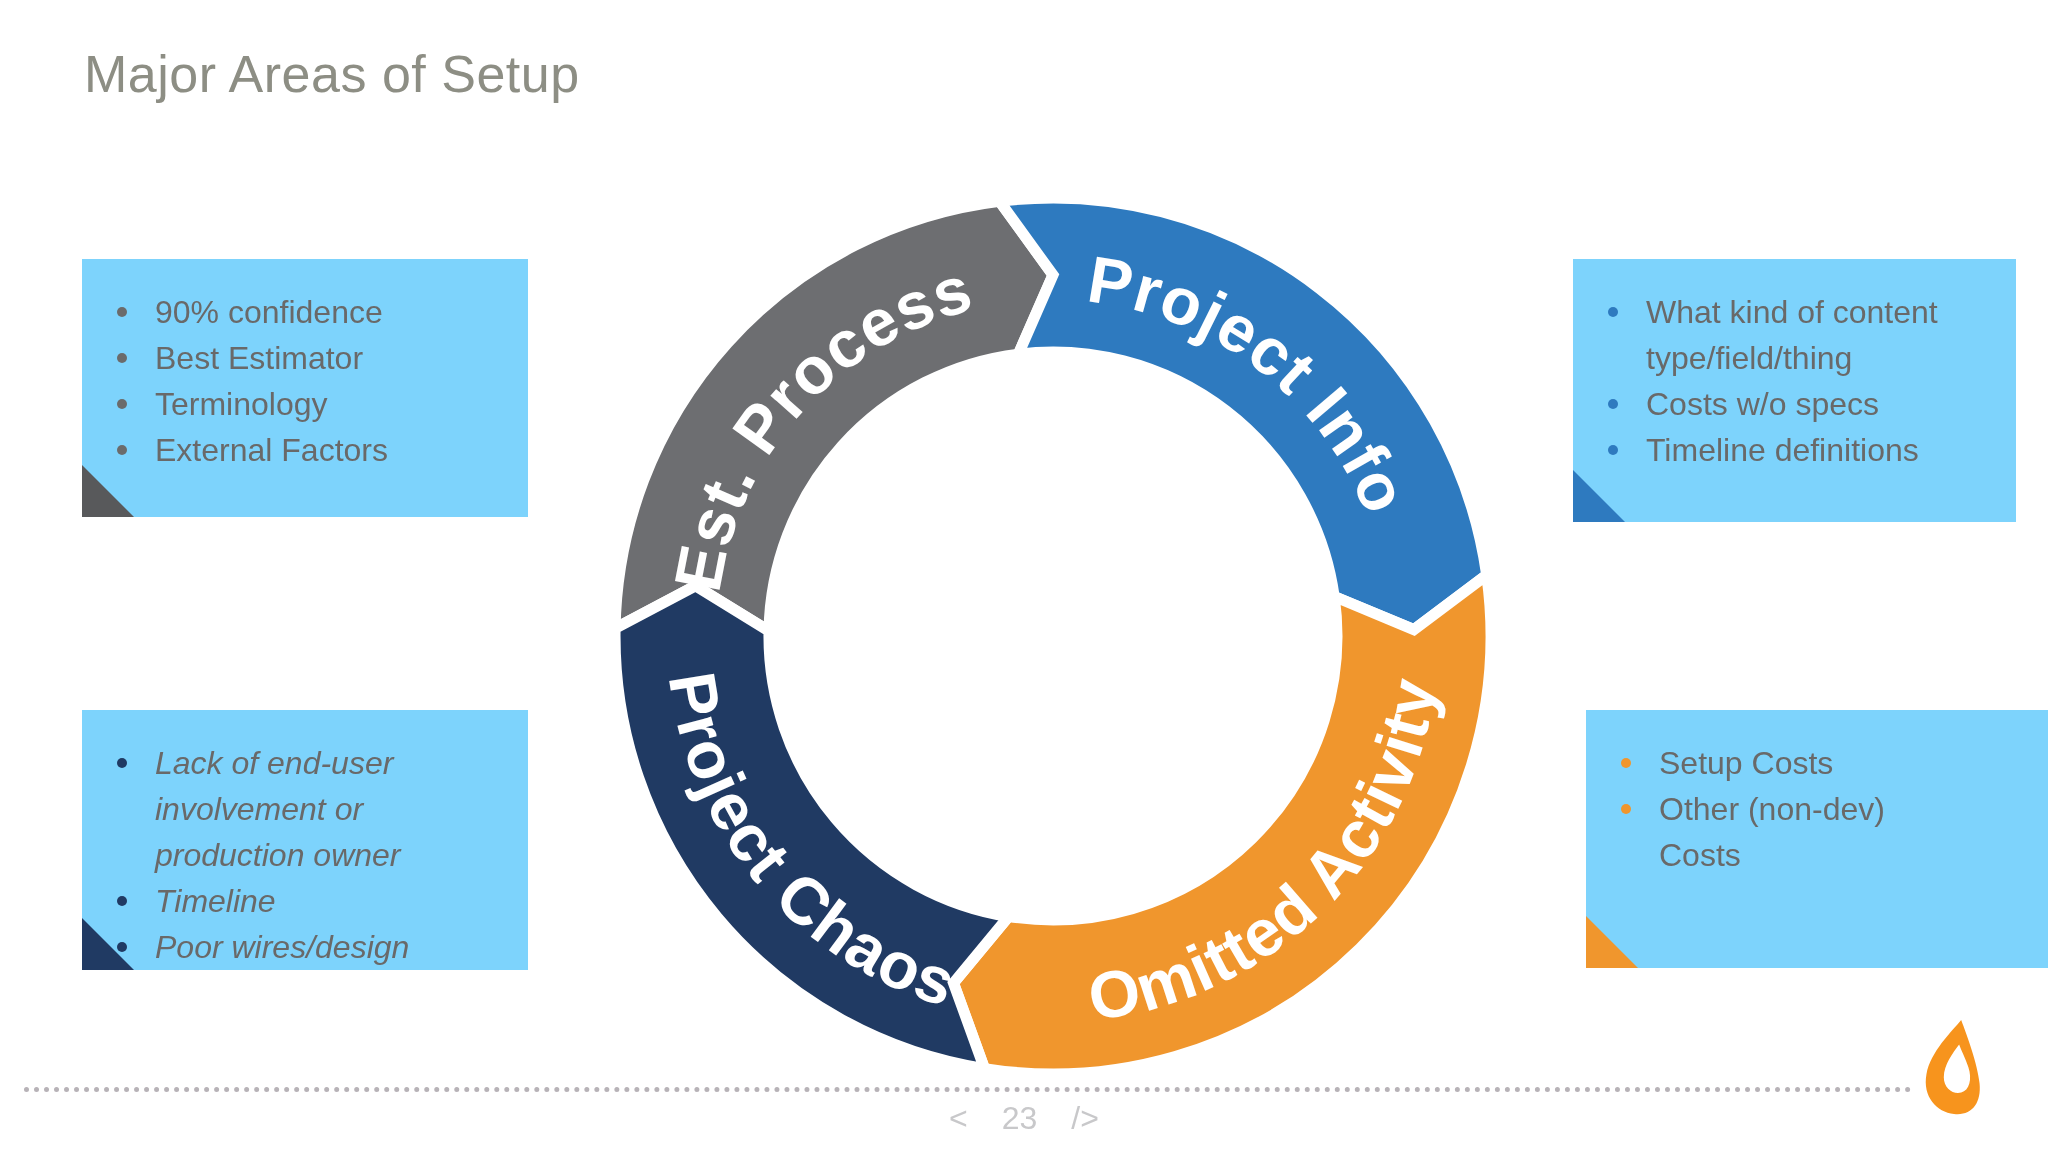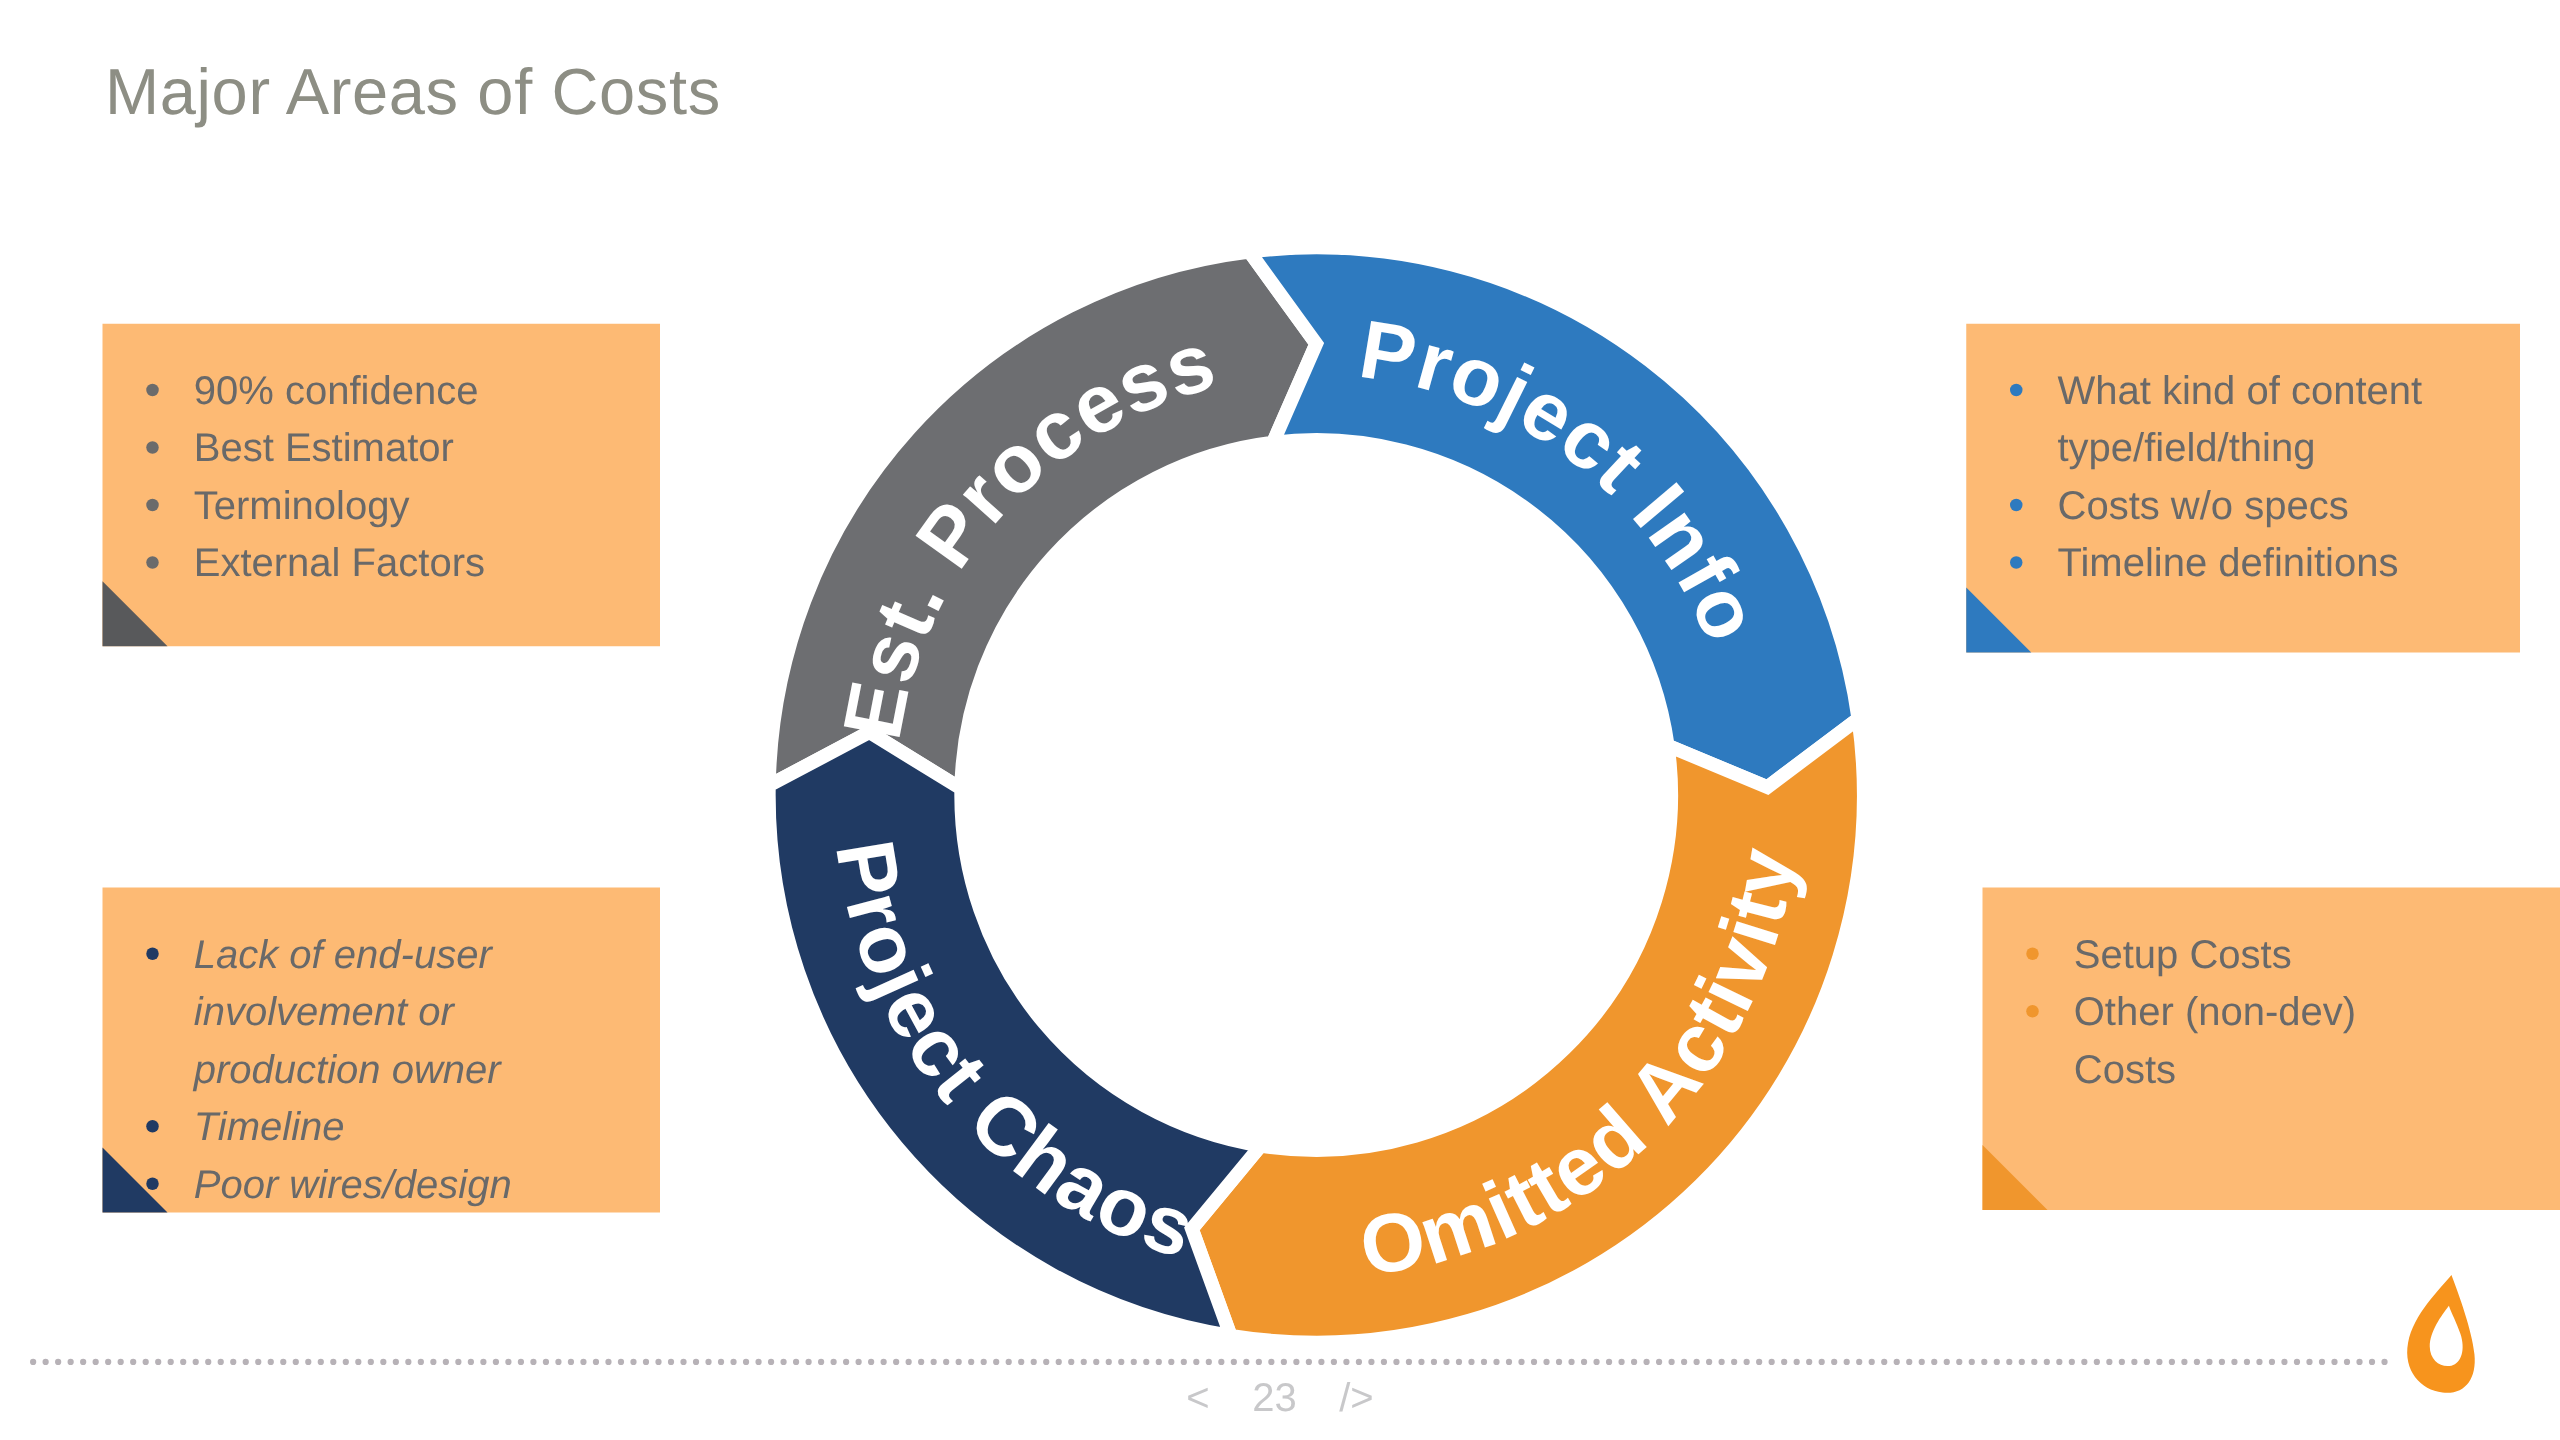--- a/index.html
+++ b/index.html
@@ -1,20 +1,20 @@
 <!DOCTYPE html>
 <html><head>
 <meta charset="utf-8">
 <style>
   html,body{margin:0;padding:0;background:#ffffff;}
   .slide{position:relative;width:2048px;height:1152px;background:#ffffff;overflow:hidden;
          font-family:"Liberation Sans",sans-serif;}
   .slide-title{position:absolute;left:84px;top:44px;margin:0;font-size:52px;font-weight:400;
                color:#8d8e84;letter-spacing:0.5px;}
-  .callout{position:absolute;background:#fdba74;}
+  .callout{position:absolute;background:#7dd3fc;}
   #box-tl{left:82px;top:259px;width:446px;height:258px;}
   #box-bl{left:82px;top:710px;width:446px;height:260px;font-style:italic;}
   #box-tr{left:1573px;top:259px;width:443px;height:263px;}
   #box-br{left:1586px;top:710px;width:533px;height:258px;}
   .callout ul{margin:0;padding:30px 20px 0 73px;list-style:none;}
   .callout li{position:relative;font-size:32px;line-height:46px;color:#696969;}
   .callout .itext{white-space:nowrap;}
   .bullet{position:absolute;left:-38px;top:18px;width:10px;height:10px;border-radius:50%;}
   .corner{position:absolute;left:0;bottom:0;width:0;height:0;
           border-bottom:52px solid #58595b;border-right:52px solid transparent;}
@@ -26,21 +26,21 @@
   .pager{position:absolute;left:0;top:1100px;width:2048px;display:flex;justify-content:center;
          align-items:center;gap:34px;color:#c8c8ca;font-size:32px;}
   .pager .navbtn{cursor:pointer;}
   #logo-svg{position:absolute;left:1922px;top:1020px;width:62px;height:96px;}
 </style>
 </head>
 <body>
 
 <div class="slide">
 
-  <h1 class="slide-title">Major Areas of Costs</h1>
+  <h1 class="slide-title">Major Areas of Setup</h1>
 
   <section class="callout" id="box-tl">
     <ul>
         <li><span class="bullet" style="background: rgb(107, 107, 107);"></span><span class="itext">90% confidence</span></li>
         <li><span class="bullet" style="background: rgb(107, 107, 107);"></span><span class="itext">Best Estimator</span></li>
         <li><span class="bullet" style="background: rgb(107, 107, 107);"></span><span class="itext">Terminology</span></li>
         <li><span class="bullet" style="background: rgb(107, 107, 107);"></span><span class="itext">External Factors</span></li>
       </ul>
     <div class="corner" style="border-bottom-color: rgb(88, 89, 91);"></div>
   </section>

